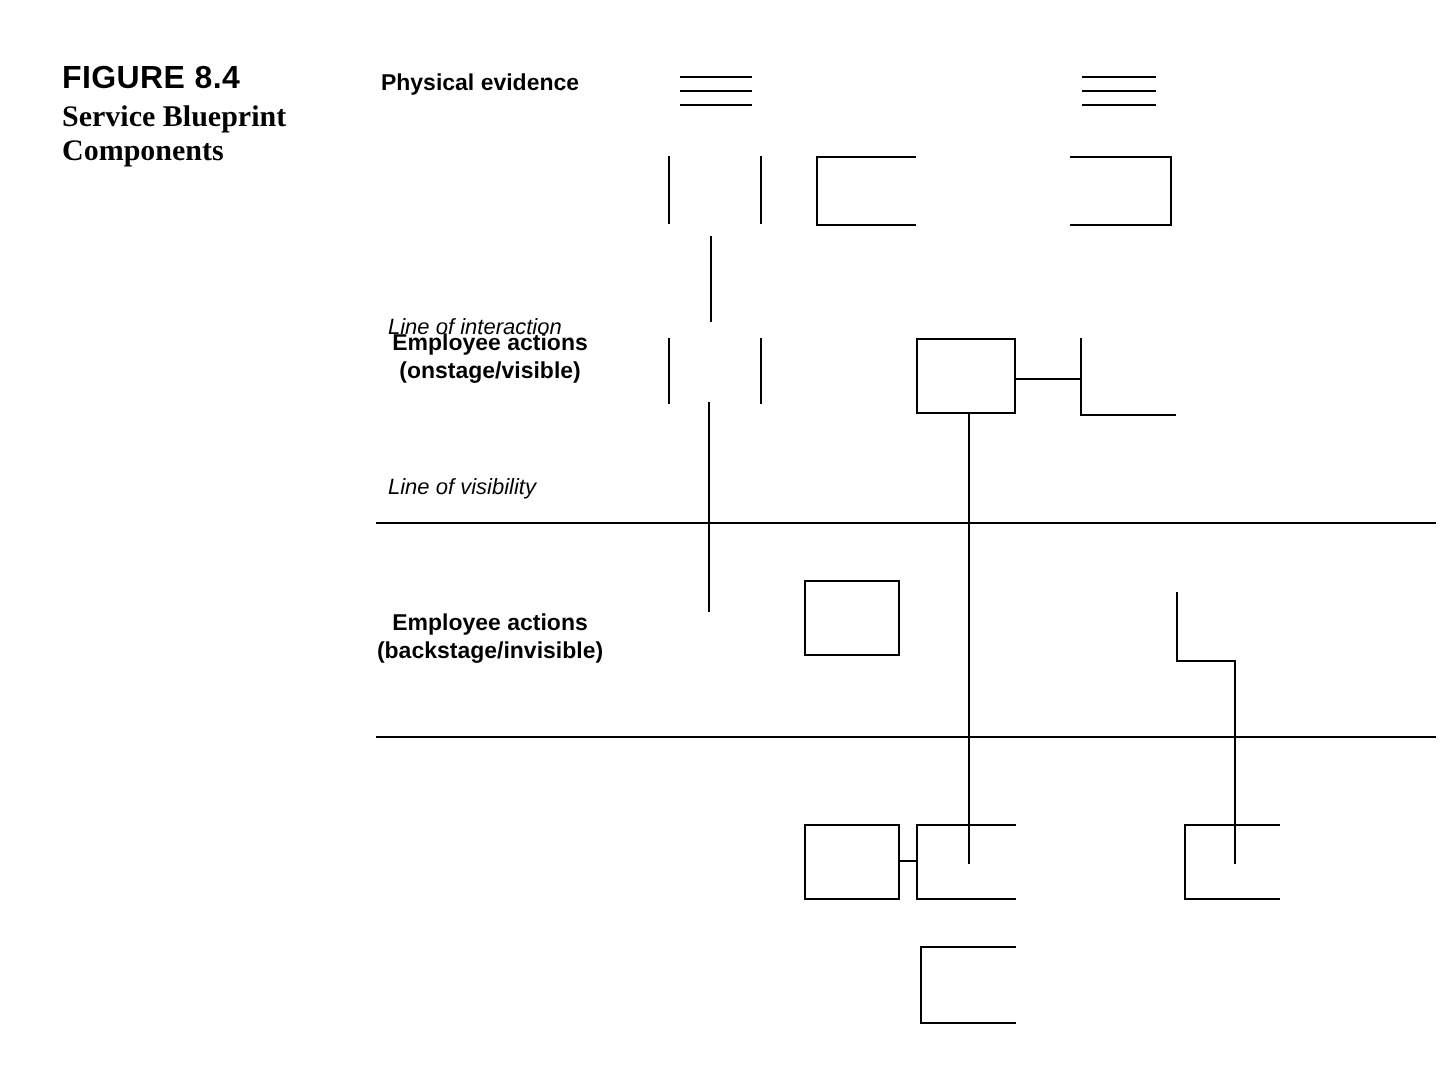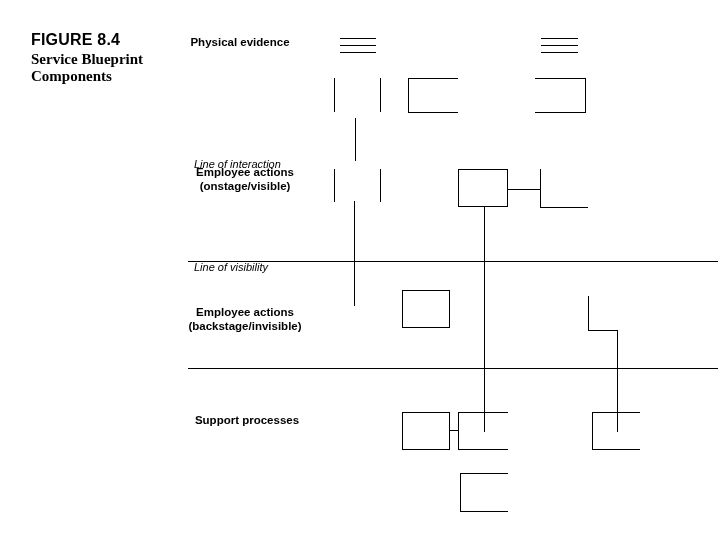--- a/index.html
+++ b/index.html
@@ -116,25 +116,24 @@
 
   <div class="row-label" style="left:180px; top:35px; width:120px;">Physical evidence</div>
 
 
   <div class="row-label" style="left:176px; top:165px; width:138px;">Employee actions
 (onstage/visible)</div>
 
   <div class="row-label" style="left:166px; top:305px; width:158px;">Employee actions
 (backstage/invisible)</div>
 
-  <div class="row-label" style="left:180px; top:413px; width:134px;">Support processes</div>
 
   <div class="line-label" style="left:194px; top:122px;margin-top:36px;">Line of interaction</div>
 
-  <div class="line-label" style="left:194px; top:261px;">Line of visibility</div>
+  <div class="line-label" style="left:194px; top:238px;">Line of visibility</div>
 
 
   <div class="hline" style="left:188px; top:261px; width:530px;"></div>
 
   <div class="hline" style="left:188px; top:368px; width:530px;"></div>
 
   <div class="evidence-mark" style="left:340px; top:38px; width:36px;">
     <div class="em-rule"></div>
     <div class="em-rule"></div>
     <div class="em-rule"></div>

